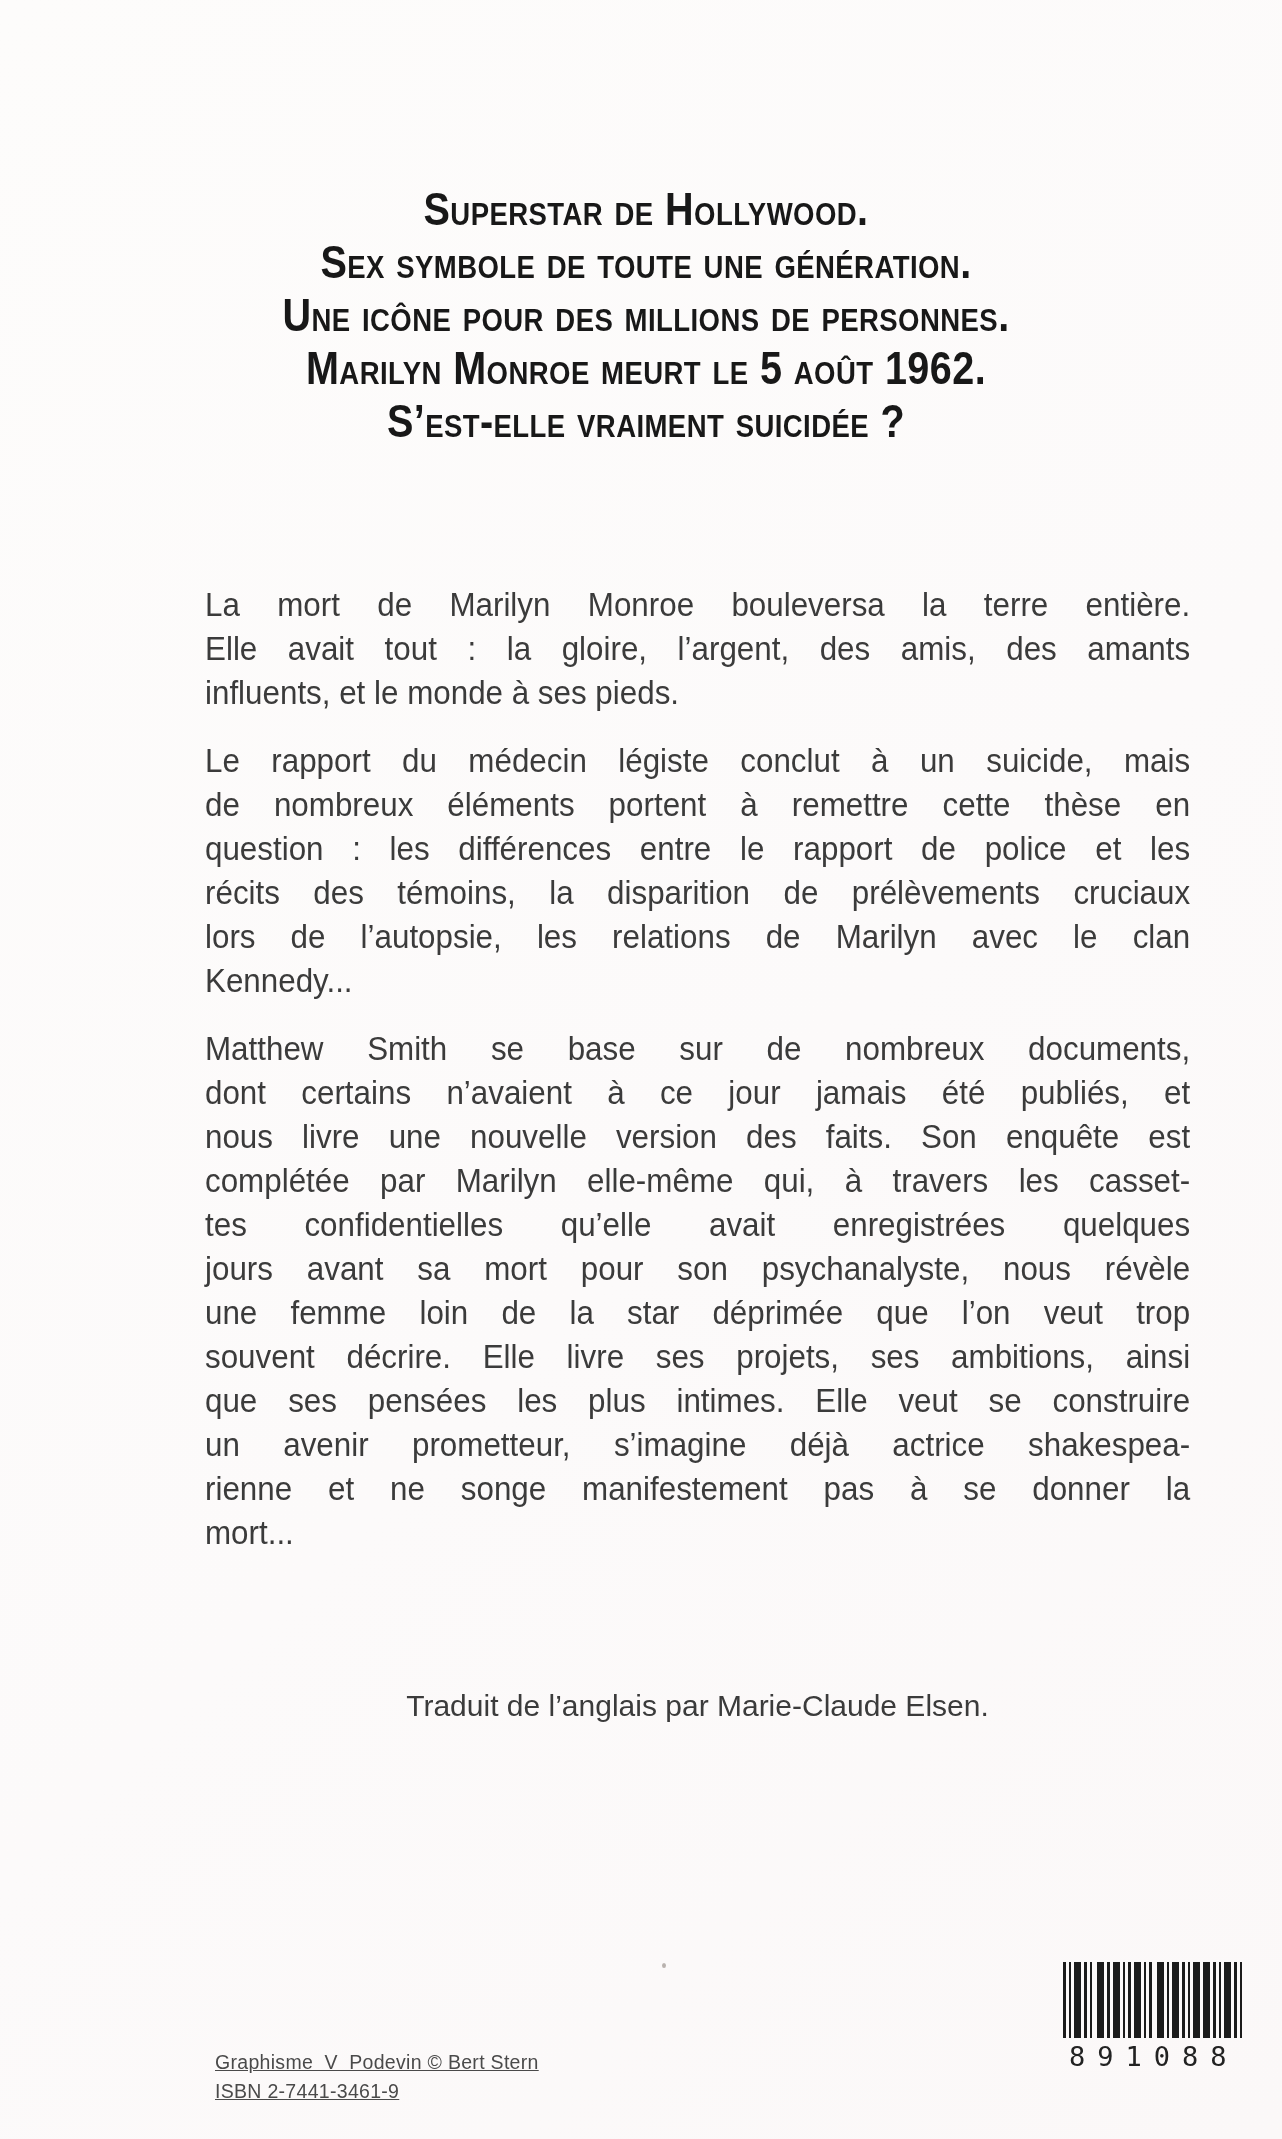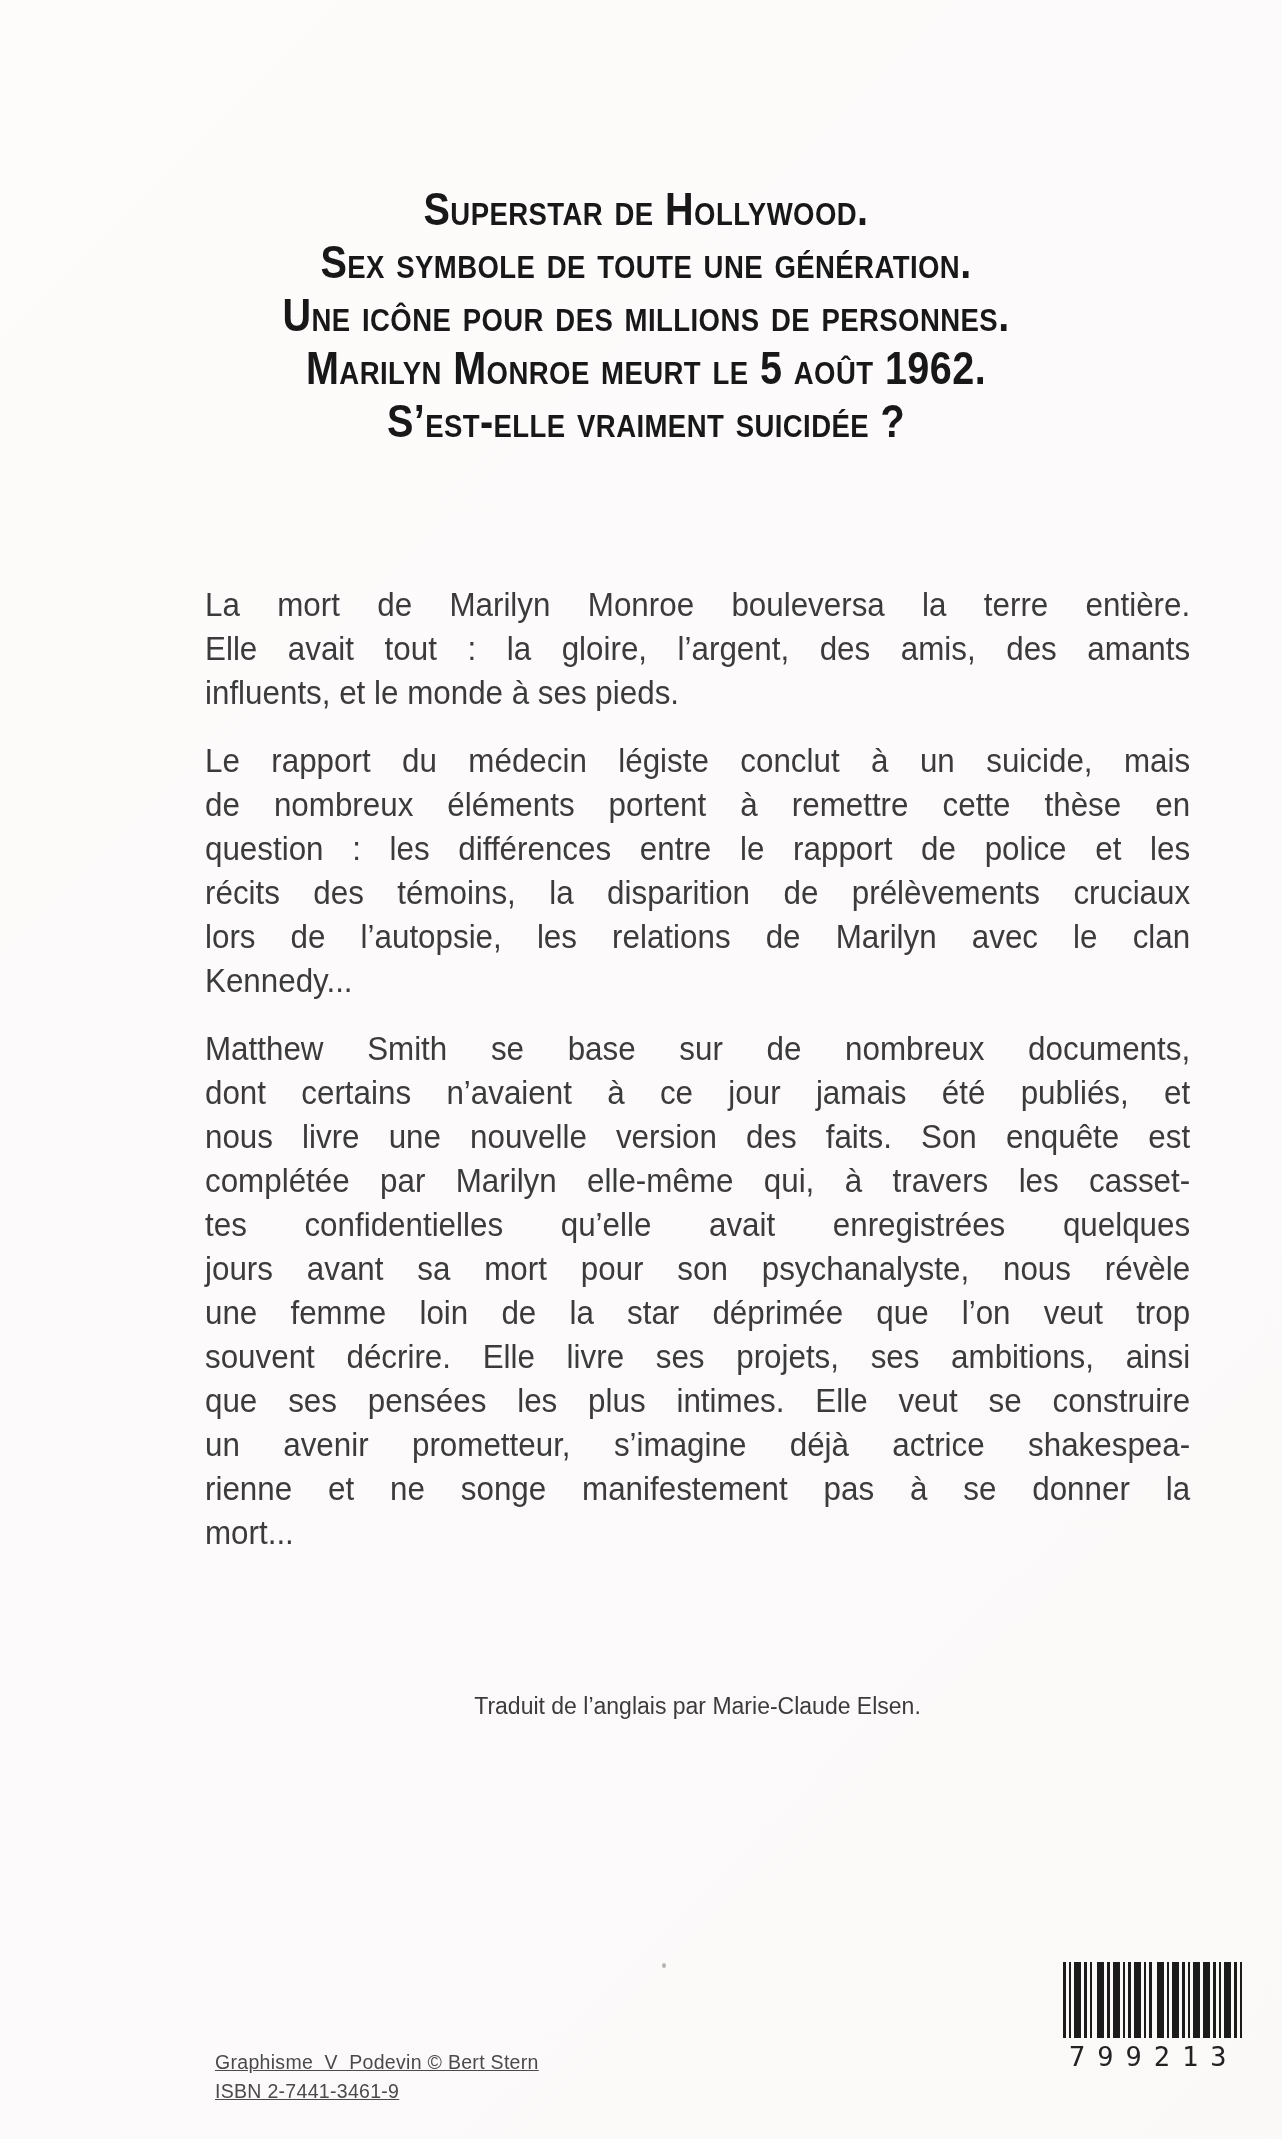--- a/index.html
+++ b/index.html
@@ -34,21 +34,21 @@
   .bline{
     text-align:justify;
     text-align-last:justify;
     -moz-text-align-last:justify;
     white-space:normal;
   }
   .bline.lastline{text-align-last:left;-moz-text-align-last:left;}
 
   .translator{
     position:absolute;left:205px;top:1686px;width:985px;
-    text-align:center;color:#3b3b3b;font-size:23px;line-height:40px;
+    text-align:center;color:#3b3b3b;font-size:30px;line-height:40px;
   }
 
   
   .credits{
     position:absolute;left:215px;top:2048px;
     color:#4a4a4a;font-size:19.5px;line-height:29px;letter-spacing:0.3px;text-decoration:underline;
   }
   .credits div{white-space:pre;}
 
   
@@ -167,16 +167,16 @@
         <span class="bar" style="width: 2.5px; flex: 0 0 2.5px;"></span>
         <span class="gap" style="width: 3px; flex: 0 0 3px;"></span>
         <span class="bar" style="width: 2.5px; flex: 0 0 2.5px;"></span>
         <span class="gap" style="width: 3px; flex: 0 0 3px;"></span>
         <span class="bar" style="width: 7px; flex: 0 0 7px;"></span>
         <span class="gap" style="width: 3px; flex: 0 0 3px;"></span>
         <span class="bar" style="width: 2.5px; flex: 0 0 2.5px;"></span>
         <span class="gap" style="width: 3px; flex: 0 0 3px;"></span>
         <span class="bar" style="width: 2.5px; flex: 0 0 2.5px;"></span>
       </div>
-    <div class="barcode-digits">799213</div>
+    <div class="barcode-digits">891088</div>
   </div>
 
 </div>
 
 </body></html>

